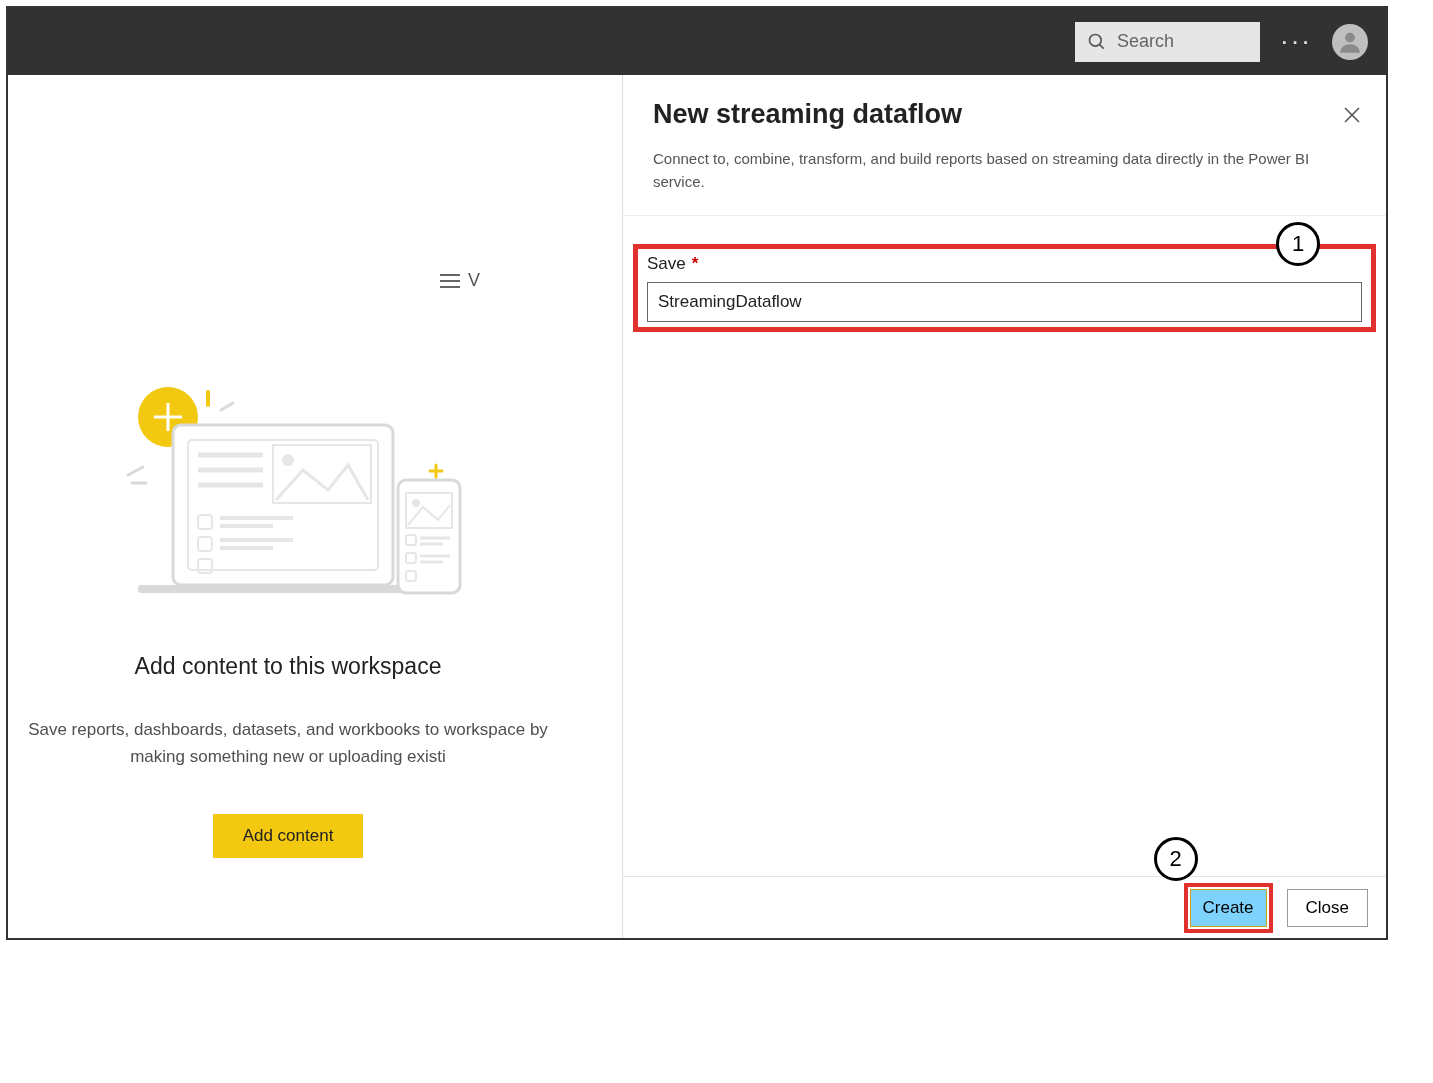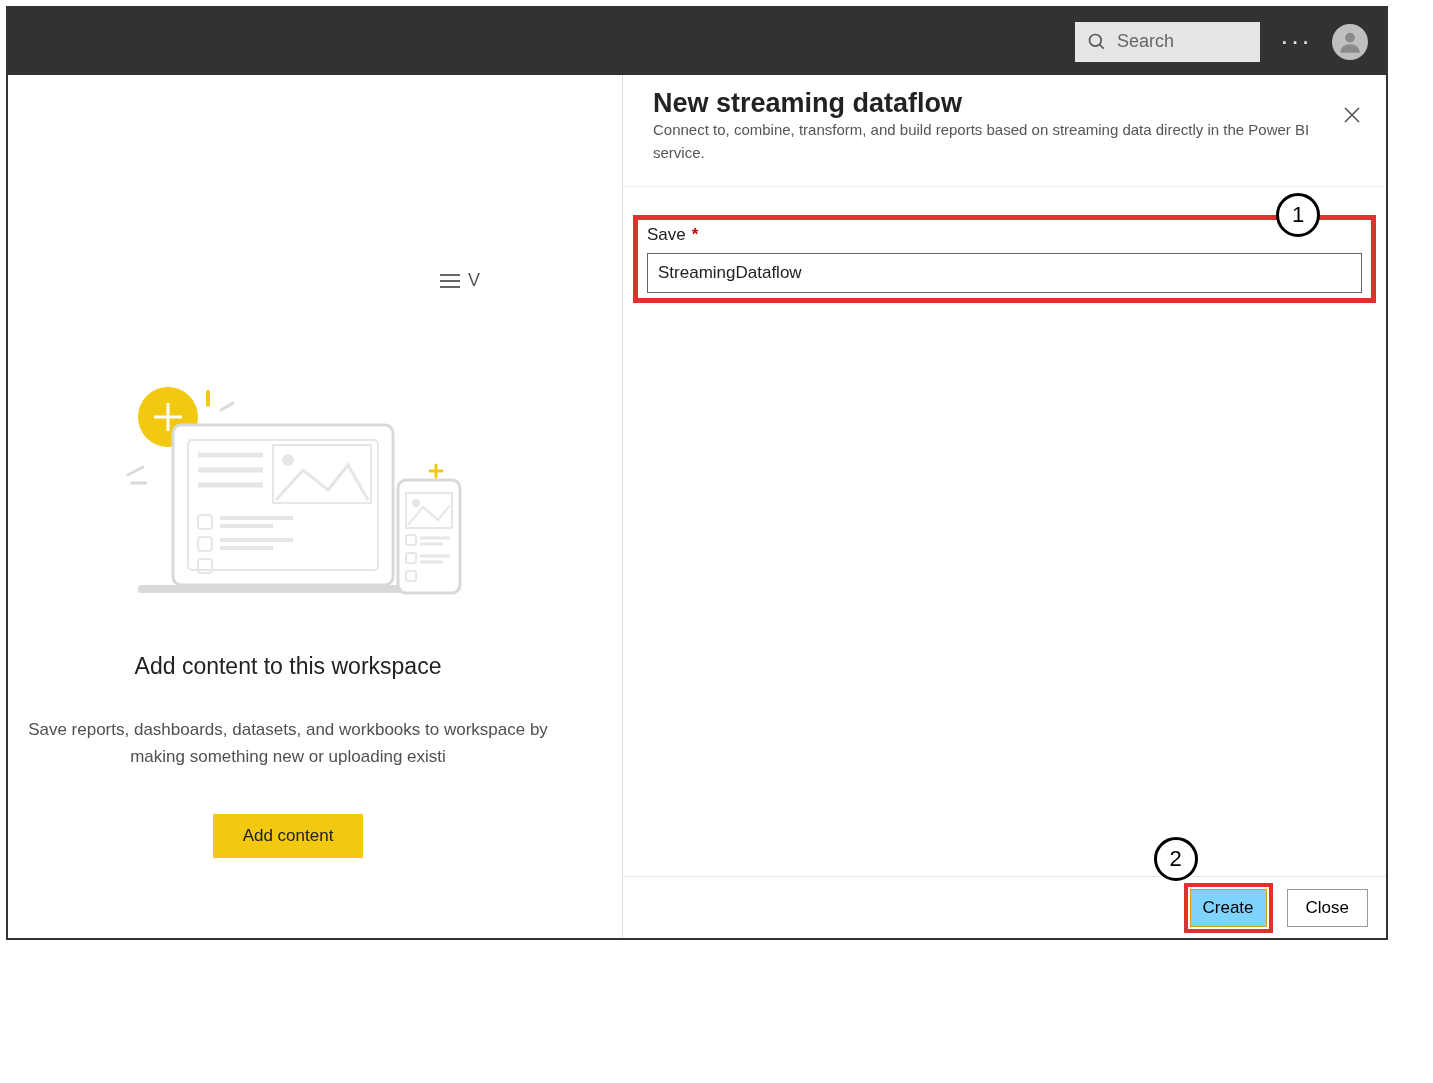--- a/index.html
+++ b/index.html
@@ -21,24 +21,24 @@
     .hamb svg { margin-right: 8px; }
 
     .illus { margin-top: 300px; width: 380px; height: 230px; position: relative; }
 
     .empty-title { margin-top: 48px; font-size: 23px; color: #222; font-weight: 400; }
     .empty-desc { margin-top: 36px; font-size: 17px; color: #505050; line-height: 1.6; text-align: center; padding: 0 10px; }
     .addbtn { margin-top: 44px; background: #f2c811; color: #222; font-size: 17px; border: none; padding: 12px 30px; cursor: pointer; text-align: center; }
 
     
     .panel { position: absolute; top: 67px; right: 0; bottom: 0; width: 764px; background: #fff; border-left: 1px solid #ddd; display: flex; flex-direction: column; }
-    .panel-header { padding: 13px 30px 0 30px; }
+    .panel-header { padding: 24px 30px 0 30px; }
     .panel-title { font-size: 27px; font-weight: 600; color: #222; }
     .panel-close { position: absolute; top: 30px; right: 24px; cursor: pointer; color: #555; }
-    .panel-desc { font-size: 15px; color: #555; line-height: 1.5; }
+    .panel-desc { margin-top: 18px; font-size: 15px; color: #555; line-height: 1.5; }
     .panel-sep { margin-top: 22px; border-top: 1px solid #eee; }
 
     .field-block { margin: 28px 10px 0 10px; padding: 10px 14px; position: relative; }
     .field-highlight { position: absolute; inset: 0; border: 5px solid #e1312f; pointer-events: none; }
     .field-label { font-size: 17px; color: #222; font-weight: 400; display: flex; align-items: center; gap: 6px; }
     .req { color: #c00; font-weight: 600; }
     .field-input { margin-top: 8px; width: 100%; height: 40px; border: 1px solid #666; padding: 0 10px; font-size: 17px; color: #222; }
 
     .callout { position: absolute; width: 44px; height: 44px; border-radius: 50%; background: #fff; border: 3px solid #000; display: flex; align-items: center; justify-content: center; font-size: 22px; font-weight: 400; z-index: 50; }
 

